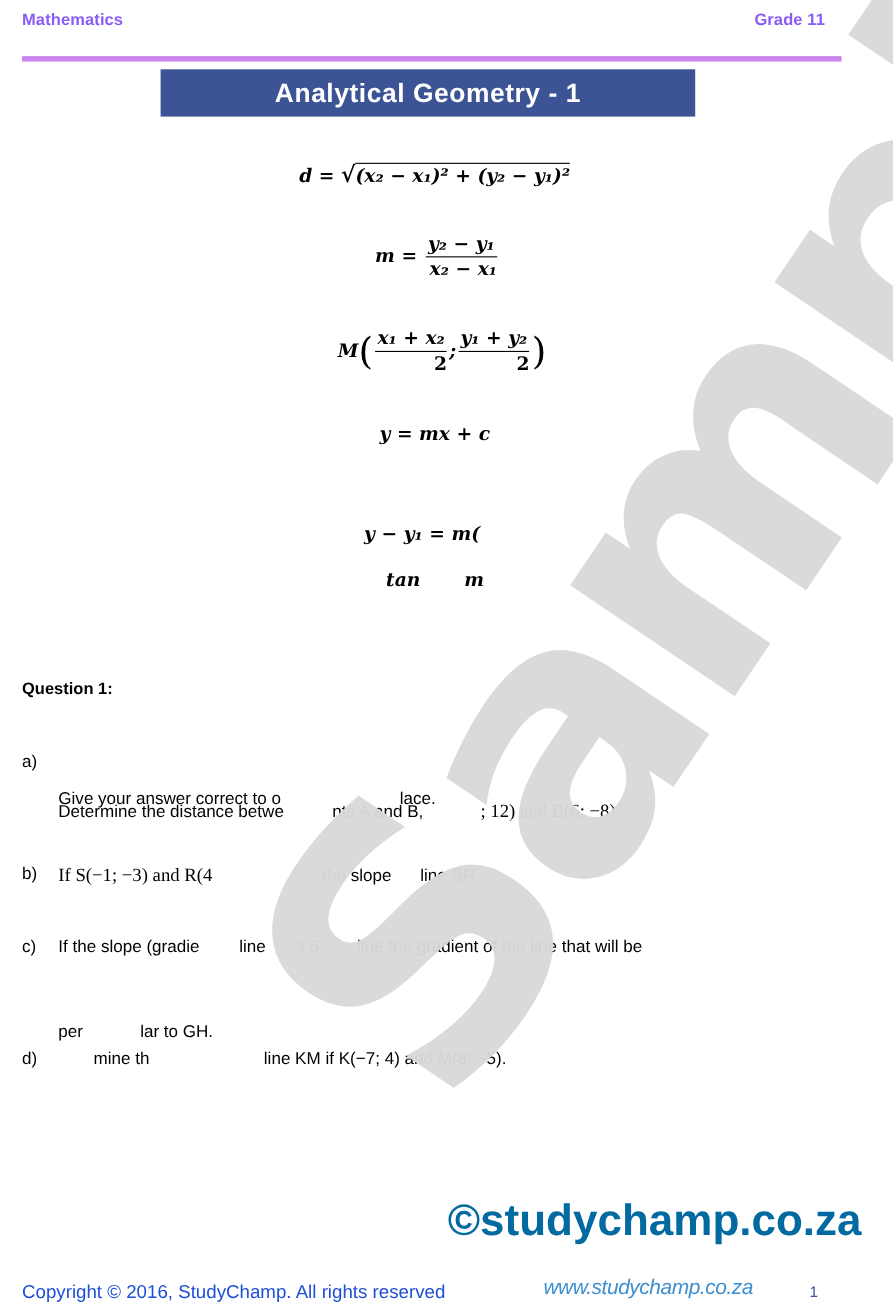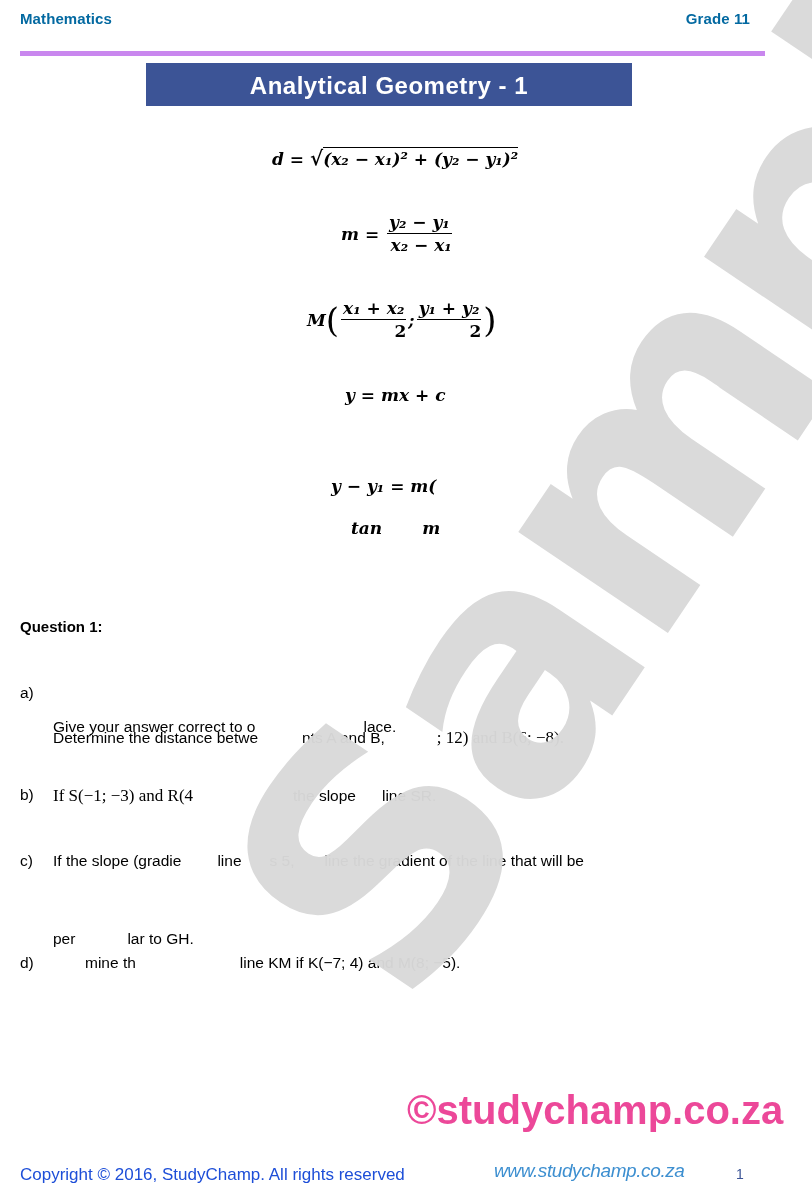--- a/index.html
+++ b/index.html
@@ -3,21 +3,21 @@
 <meta charset="utf-8">
 <style>
   html, body { margin: 0; padding: 0; }
   body {
     width: 812px; height: 1190px; position: relative; overflow: hidden;
     background: #ffffff; color: #000;
     font-family: "Liberation Sans", "DejaVu Sans", sans-serif;
   }
   .hdr-left, .hdr-right {
     position: absolute; top: 10px; font-size: 15px; font-weight: bold;
-    color: #0369a1; letter-spacing: 0.1px;
+    color: #8b5cf6; letter-spacing: 0.1px;
   }
   .hdr-left { left: 20px; }
   .hdr-right { right: 62px; margin-left: 48px; }
   .hdr-rule {
     position: absolute; left: 20px; top: 51px; width: 745px; height: 5px;
     background: #c987ee;
   }
   .title-banner {
     position: absolute; left: 146px; top: 63px; width: 486px; height: 43px;
     background: #3c5496; color: #fff; text-align: center;
@@ -41,21 +41,21 @@
 
   .watermark {
     position: absolute; left: 40px; top: 600px;
     font-family: "DejaVu Sans", "Liberation Sans", sans-serif; font-weight: bold;
     font-size: 330px; color: #d9d9d9; line-height: 1;
     transform-origin: 0 0; transform: rotate(-56deg) translate(-140px, 260px);
     white-space: nowrap; letter-spacing: -12px; opacity: 0.97;
   }
   .wm-site {
     position: absolute; left: 407px; top: 1088px; font-size: 40px; font-weight: bold;
-    color: #ec4899; letter-spacing: 0px;
+    color: #0369a1; letter-spacing: 0px;
   }
   .footer-copy { position: absolute; left: 20px; top: 1165px; font-size: 17px; color: #1d4ed8; }
   .footer-site {
     position: absolute; left: 494px; top: 1160px; font-size: 19px; font-weight: normal;
     color: #3d8fd0; font-style: italic; letter-spacing: -0.4px;
   }
   .footer-page { position: absolute; left: 736px; top: 1166px; font-size: 14px; color: #3c5496; }
 </style>
 </head>
 <body>

